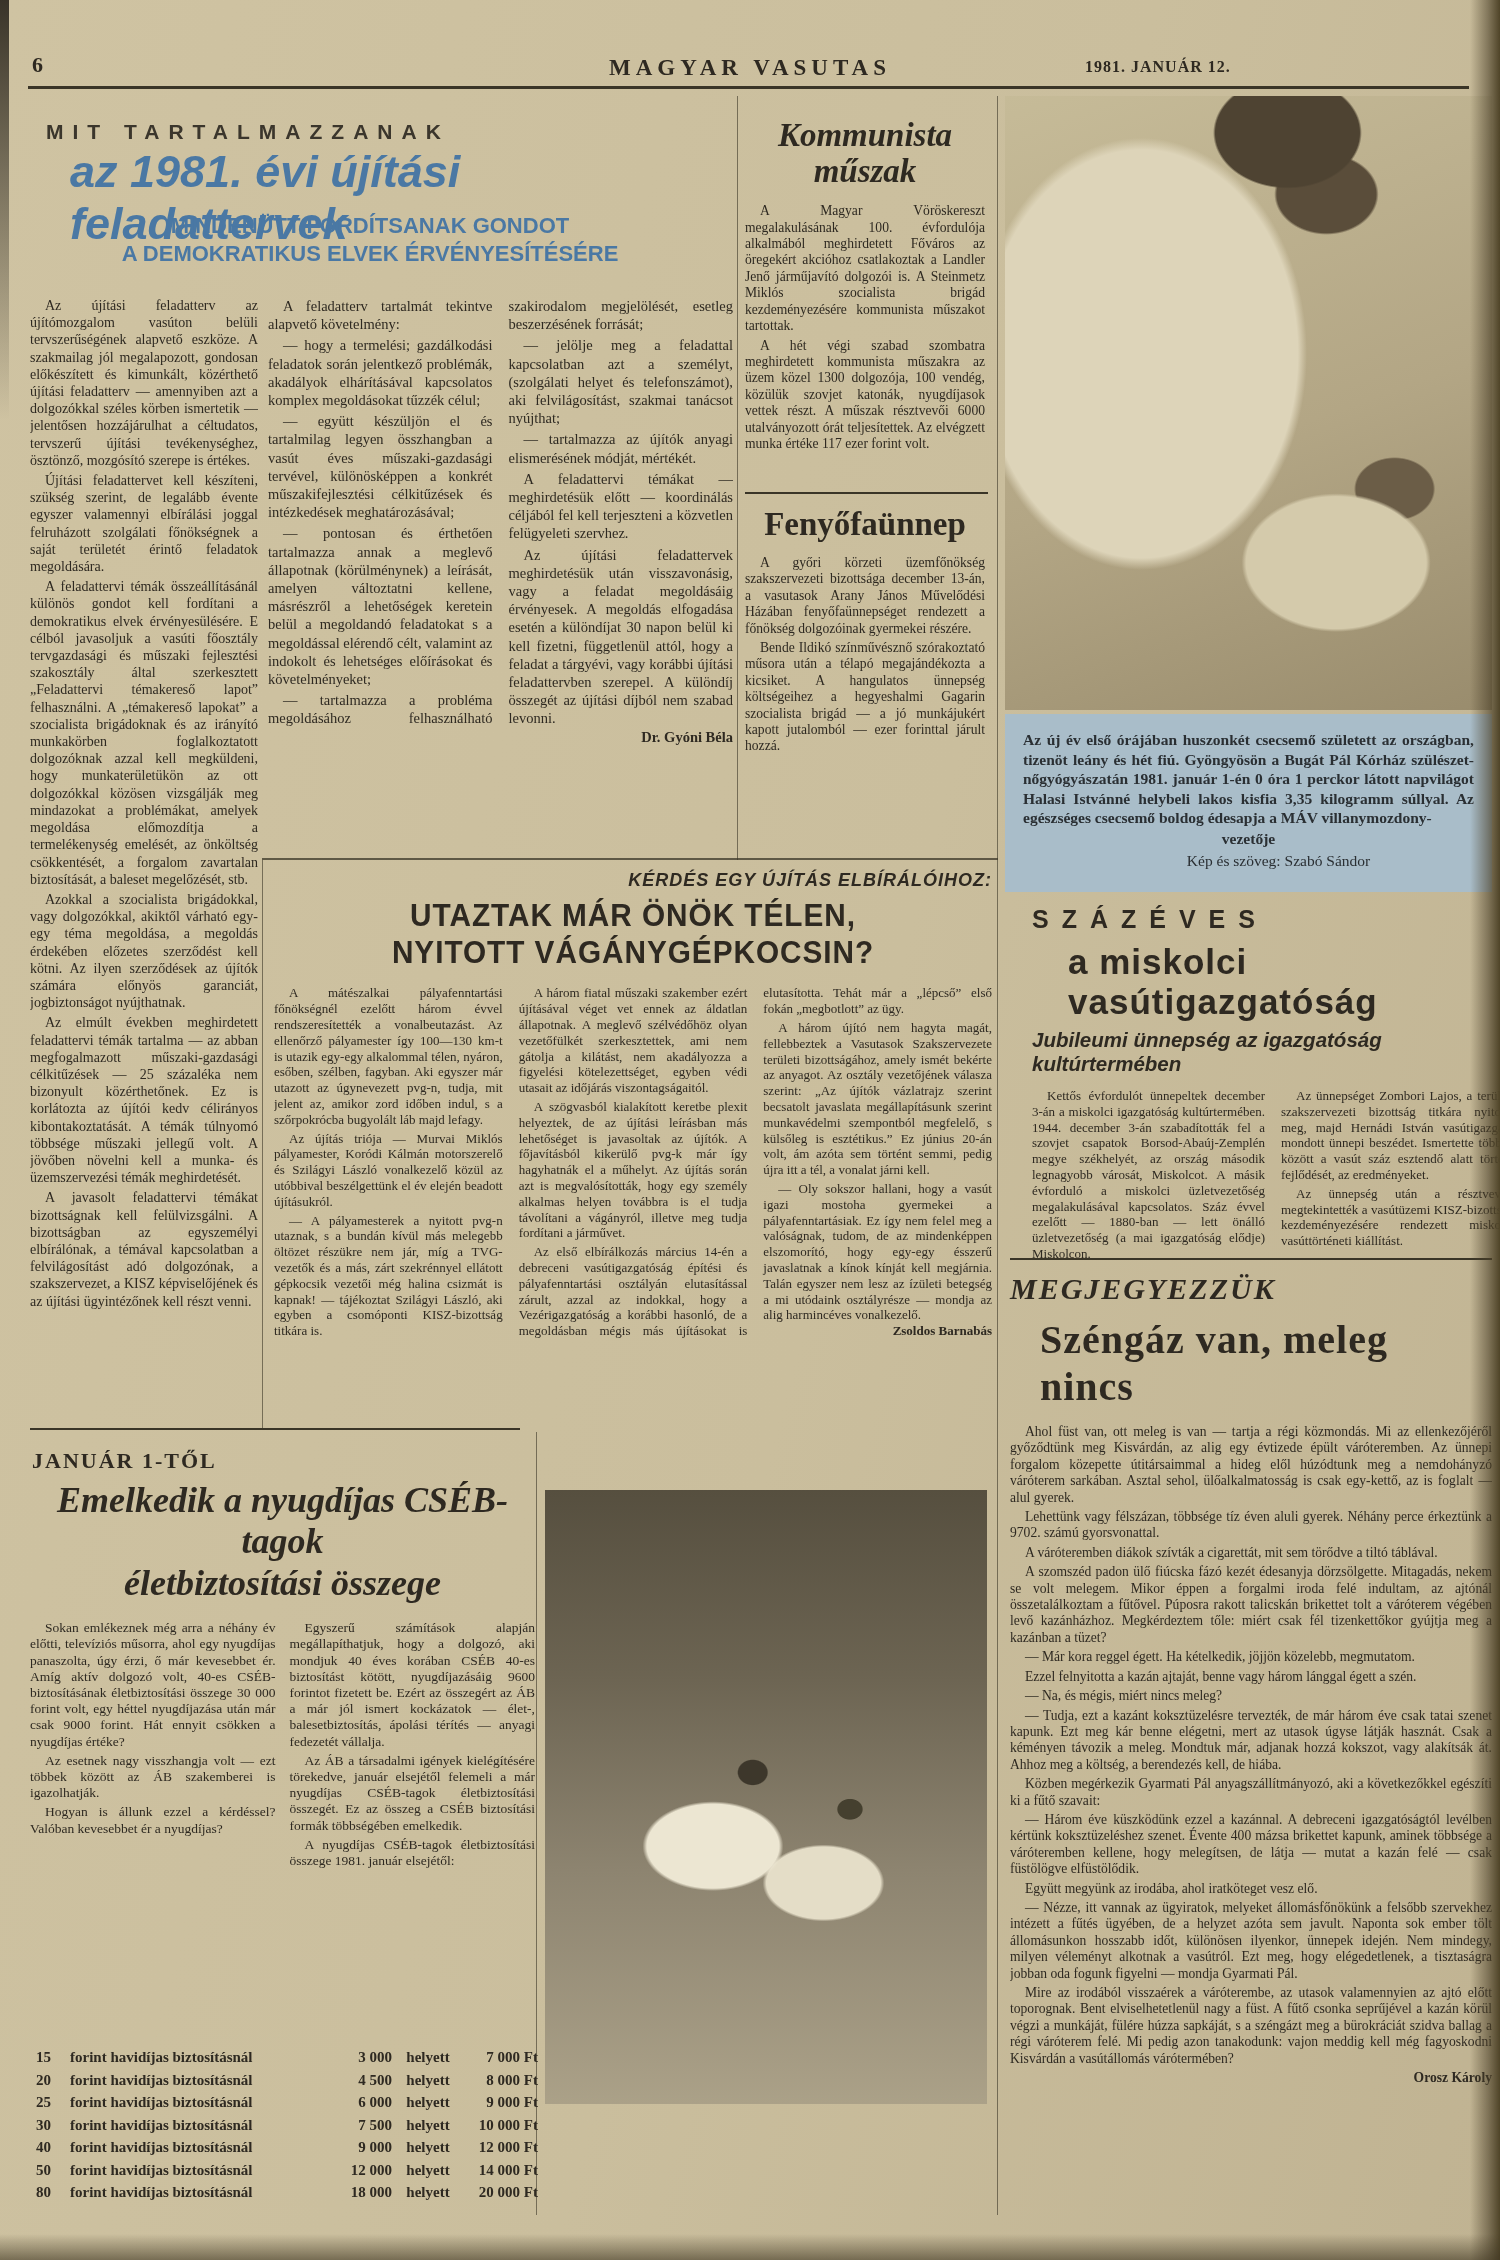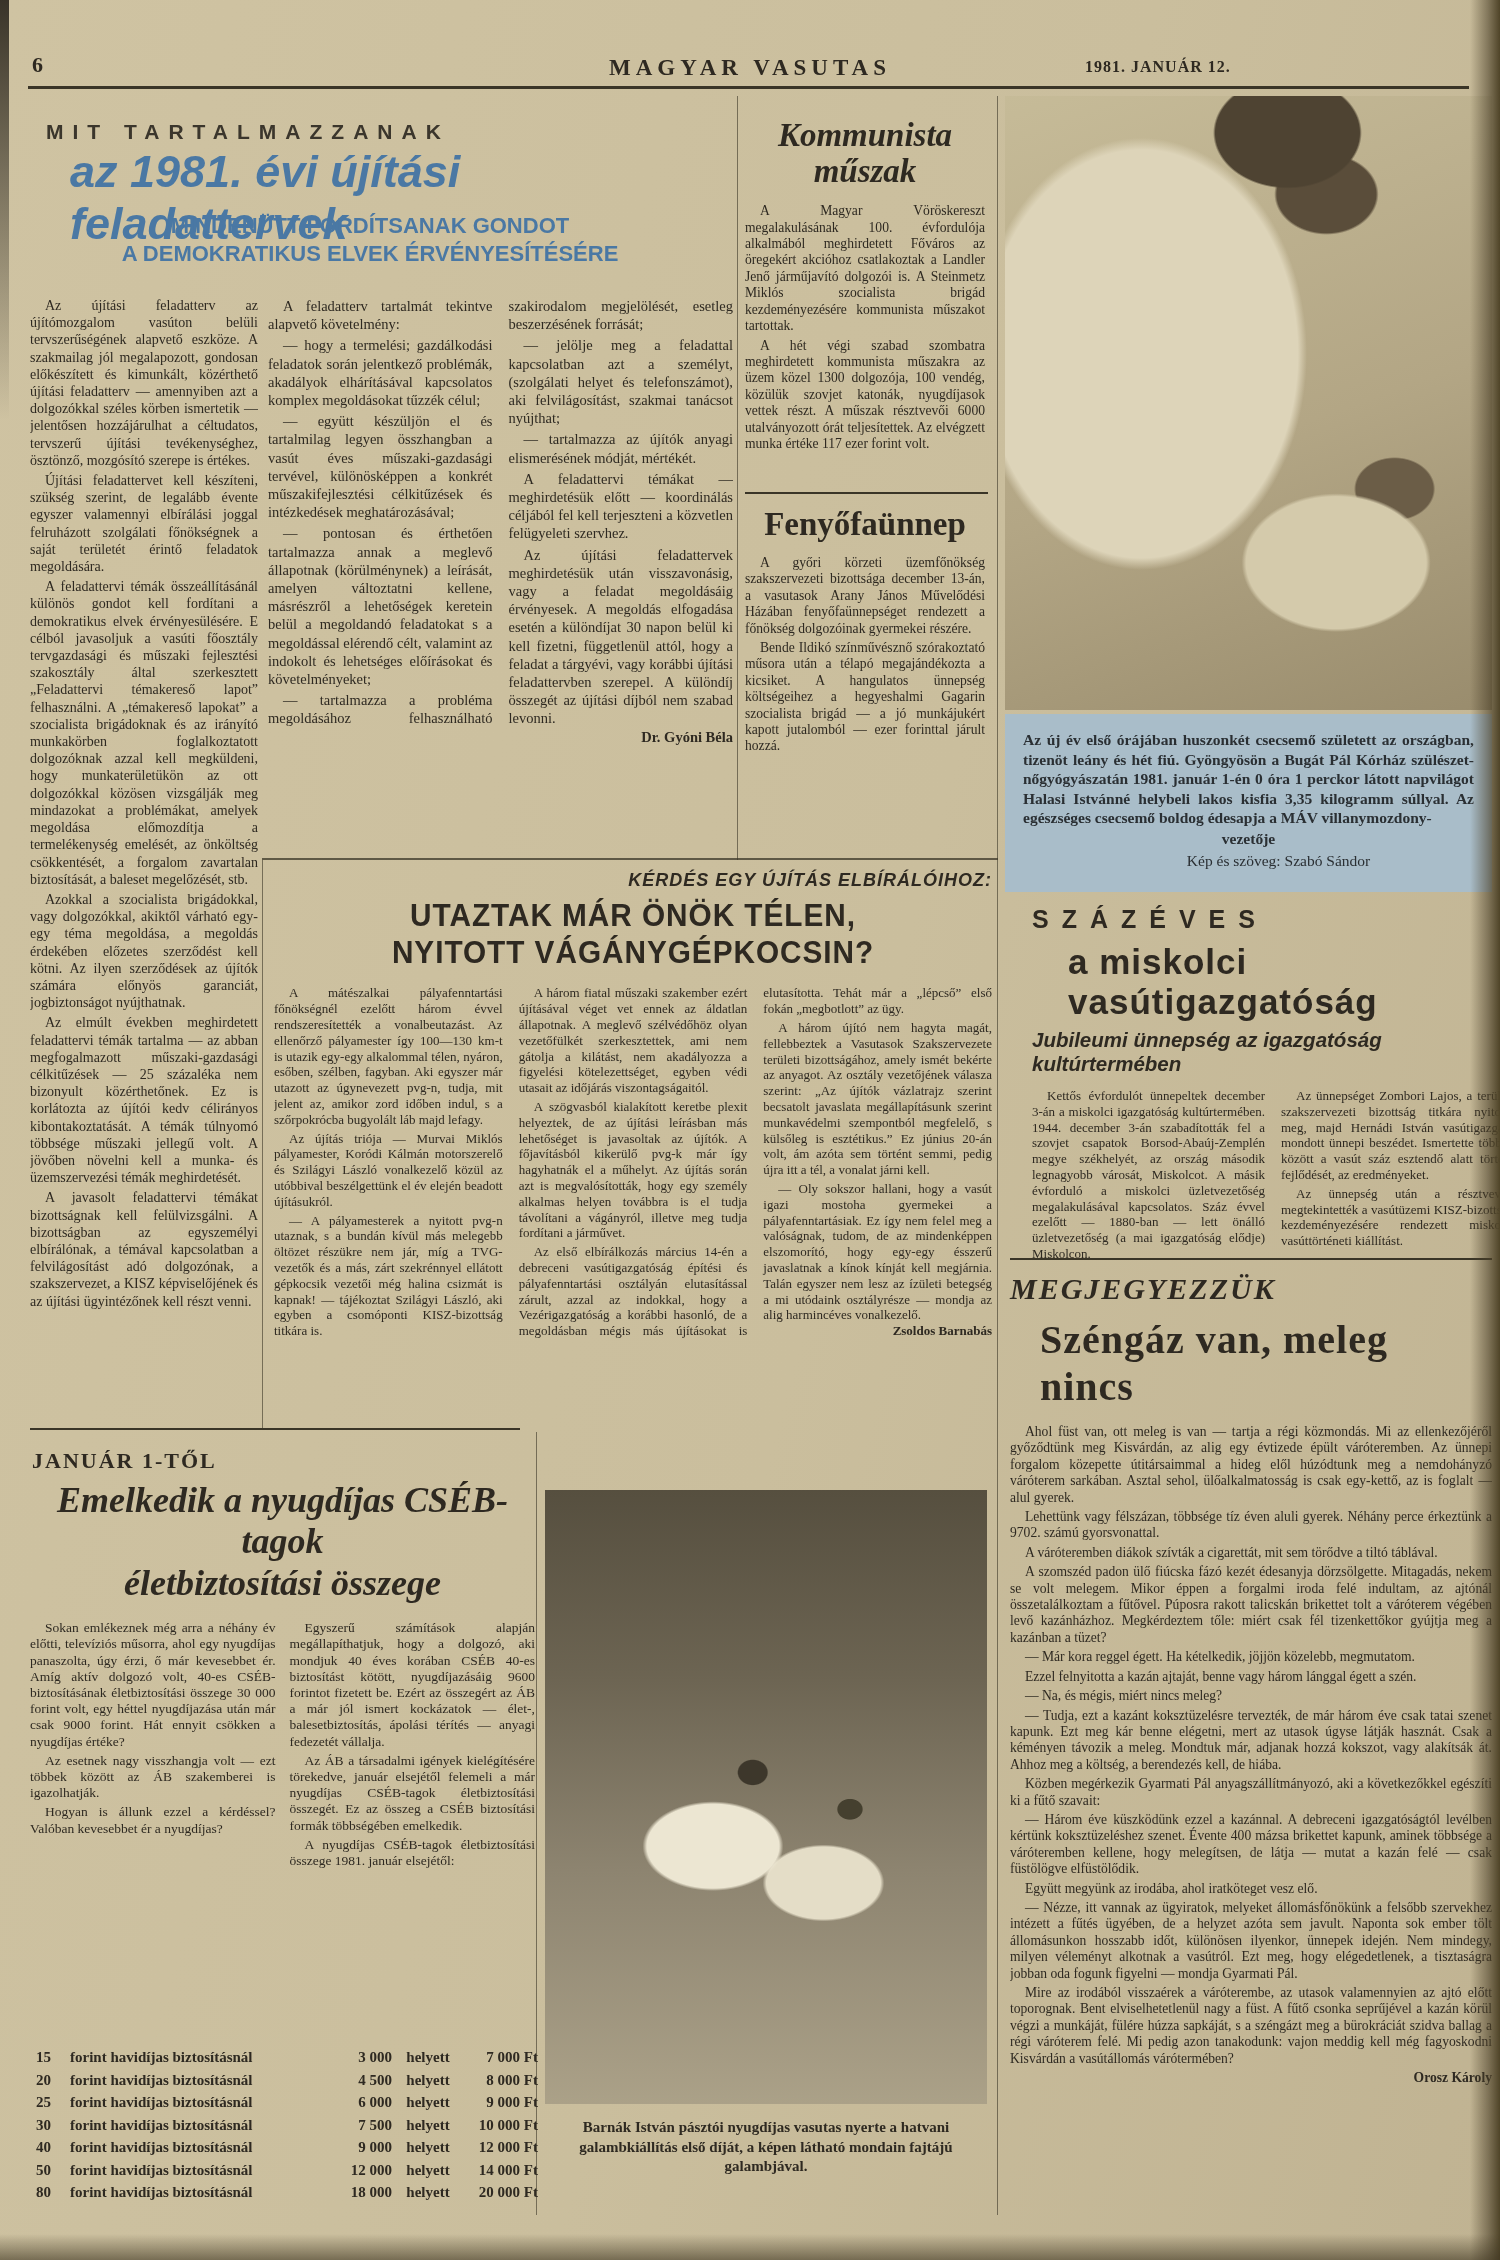--- a/index.html
+++ b/index.html
@@ -300,21 +300,20 @@
           <span class="c-qty">80</span>
           <span class="c-label">forint havidíjas biztosításnál</span>
           <span class="c-old">18 000</span>
           <span class="c-mid">helyett</span>
           <span class="c-new">20 000 Ft</span>
         </div>
       </div>
   </div>
 
   <div class="photo photo-pigeon"></div>
-  <div class="pigeon-caption">Barnák István pásztói nyugdíjas vasutas nyerte a hatvani galambkiállítás első díját, a képen látható mondain fajtájú galambjával.</div>
 
   <div class="vrule" style="left:737px;top:96px;width:1px;height:764px;opacity:.6;"></div>
   <div class="vrule" style="left:997px;top:96px;width:1px;height:2119px;opacity:.6;"></div>
   <div class="vrule" style="left:536px;top:1432px;width:1px;height:783px;opacity:.6;"></div>
 
   <div class="edge-left"></div>
   <div class="edge-right"></div>
   <div class="edge-bottom"></div>
 </div>
 

